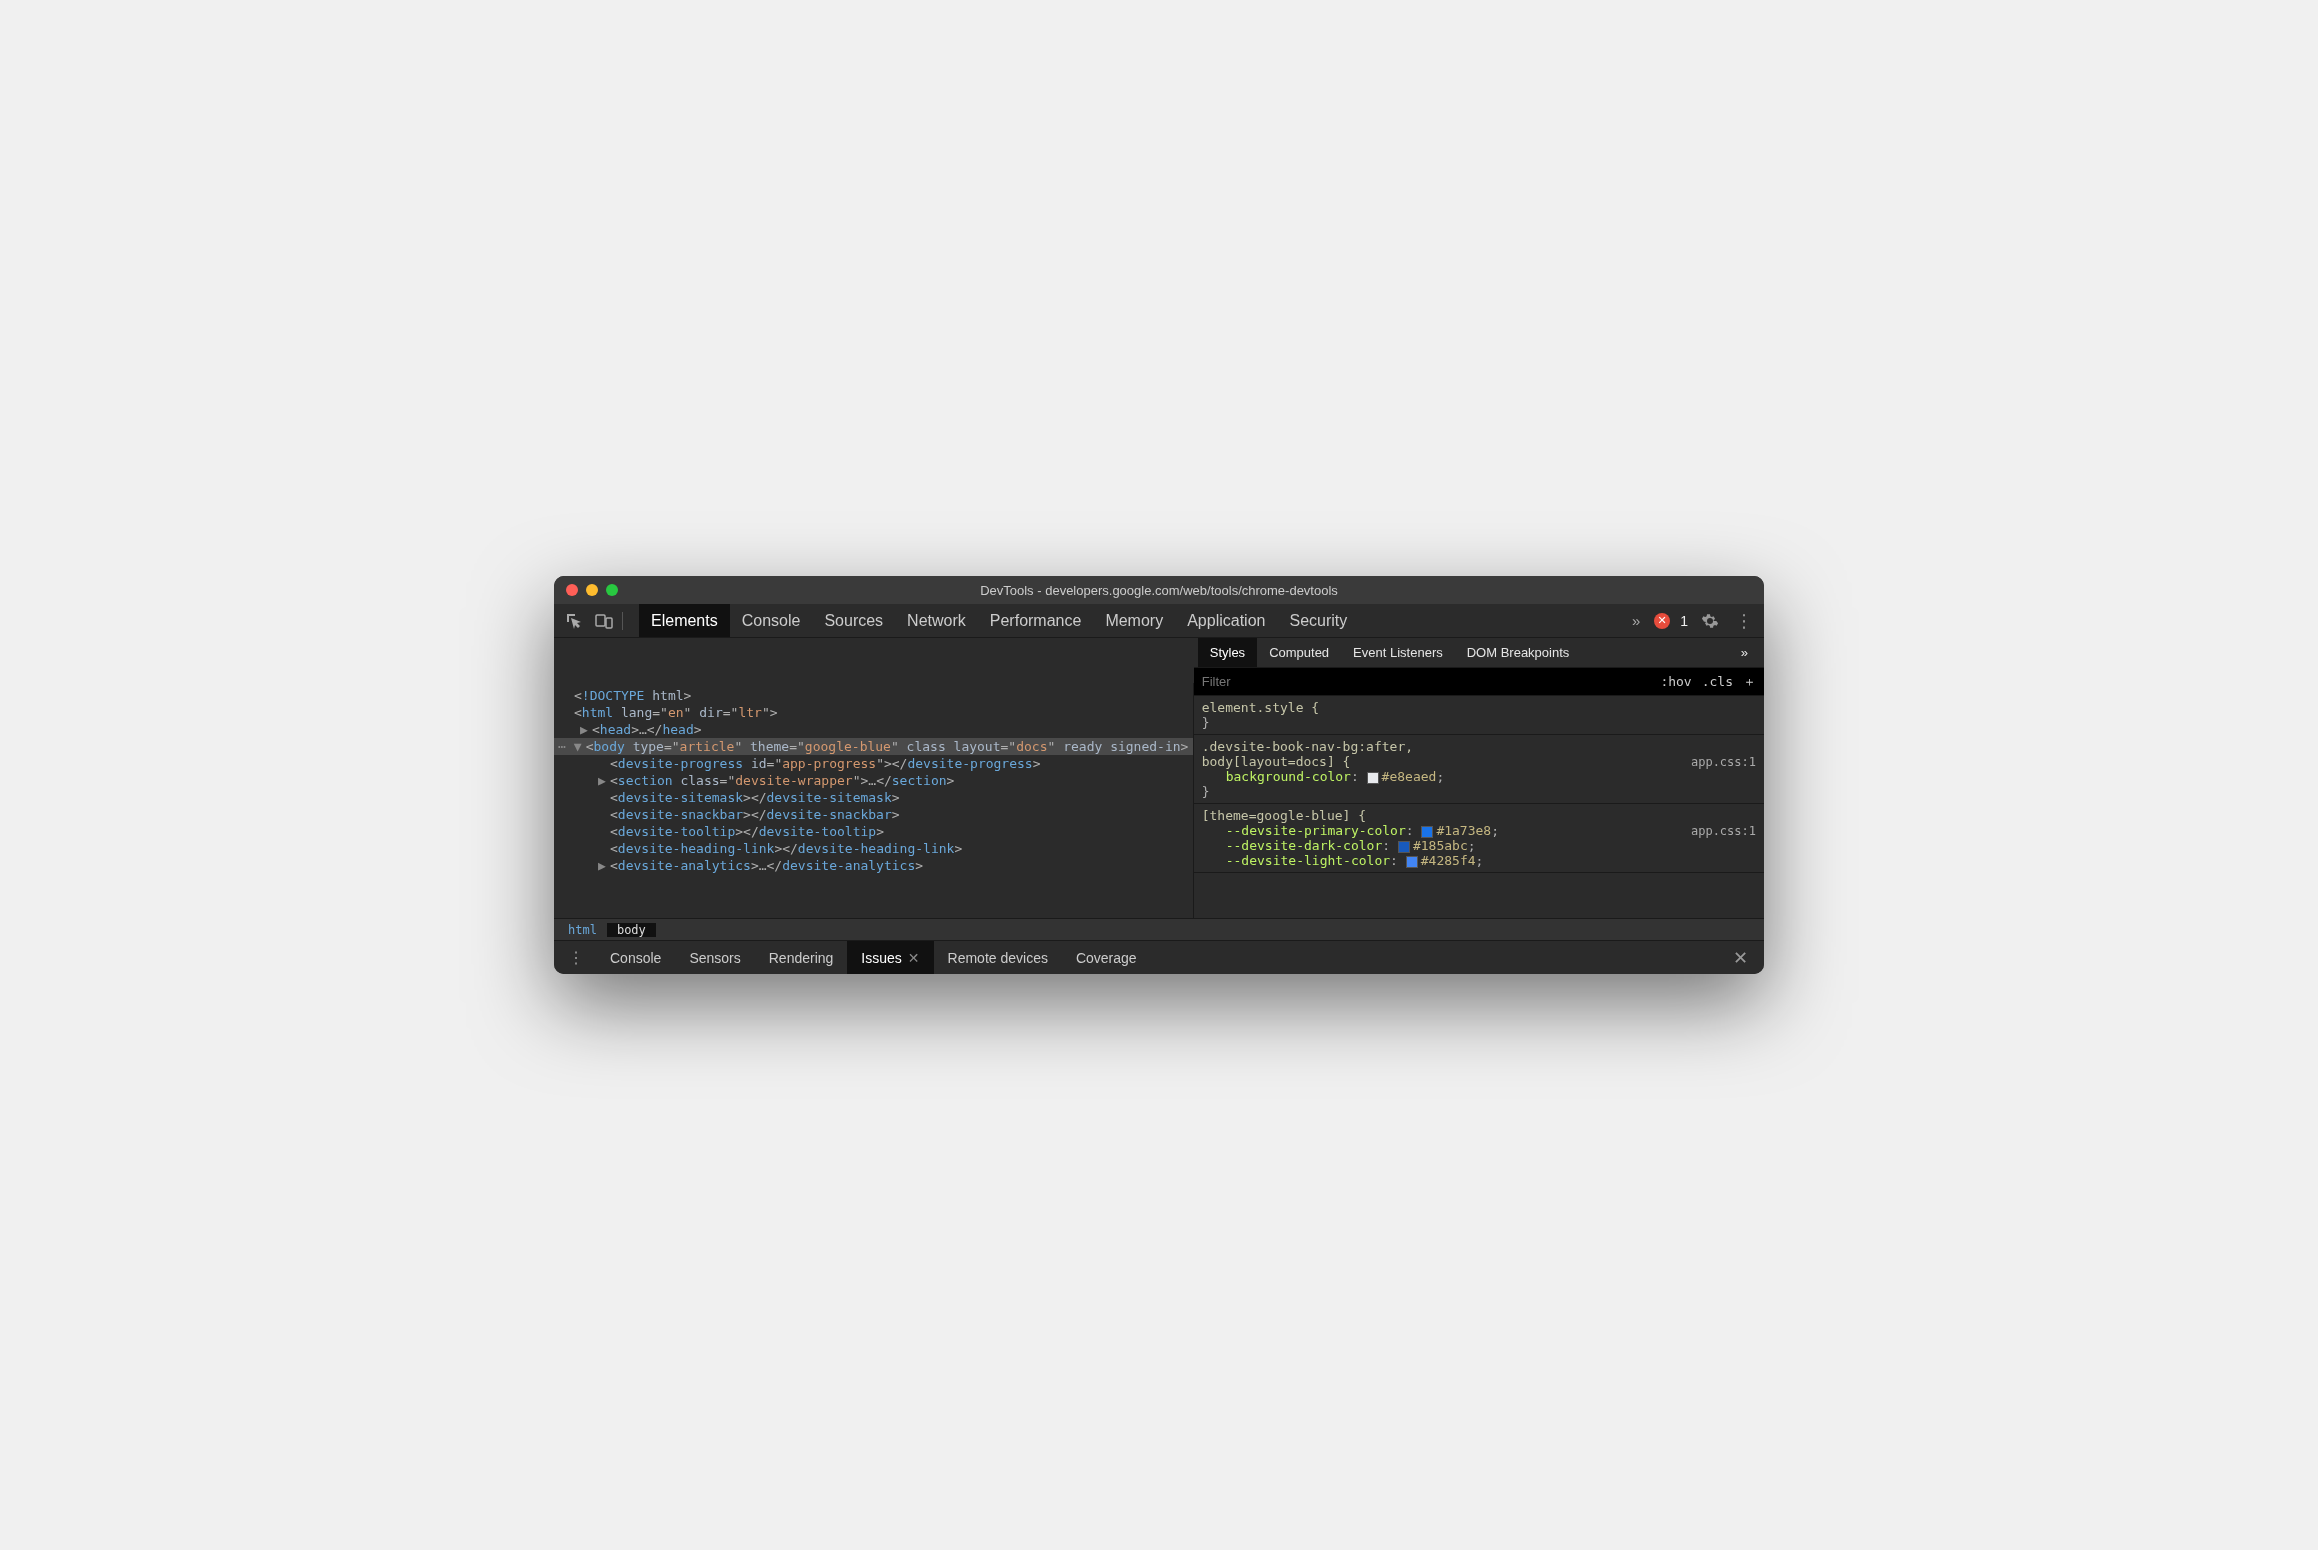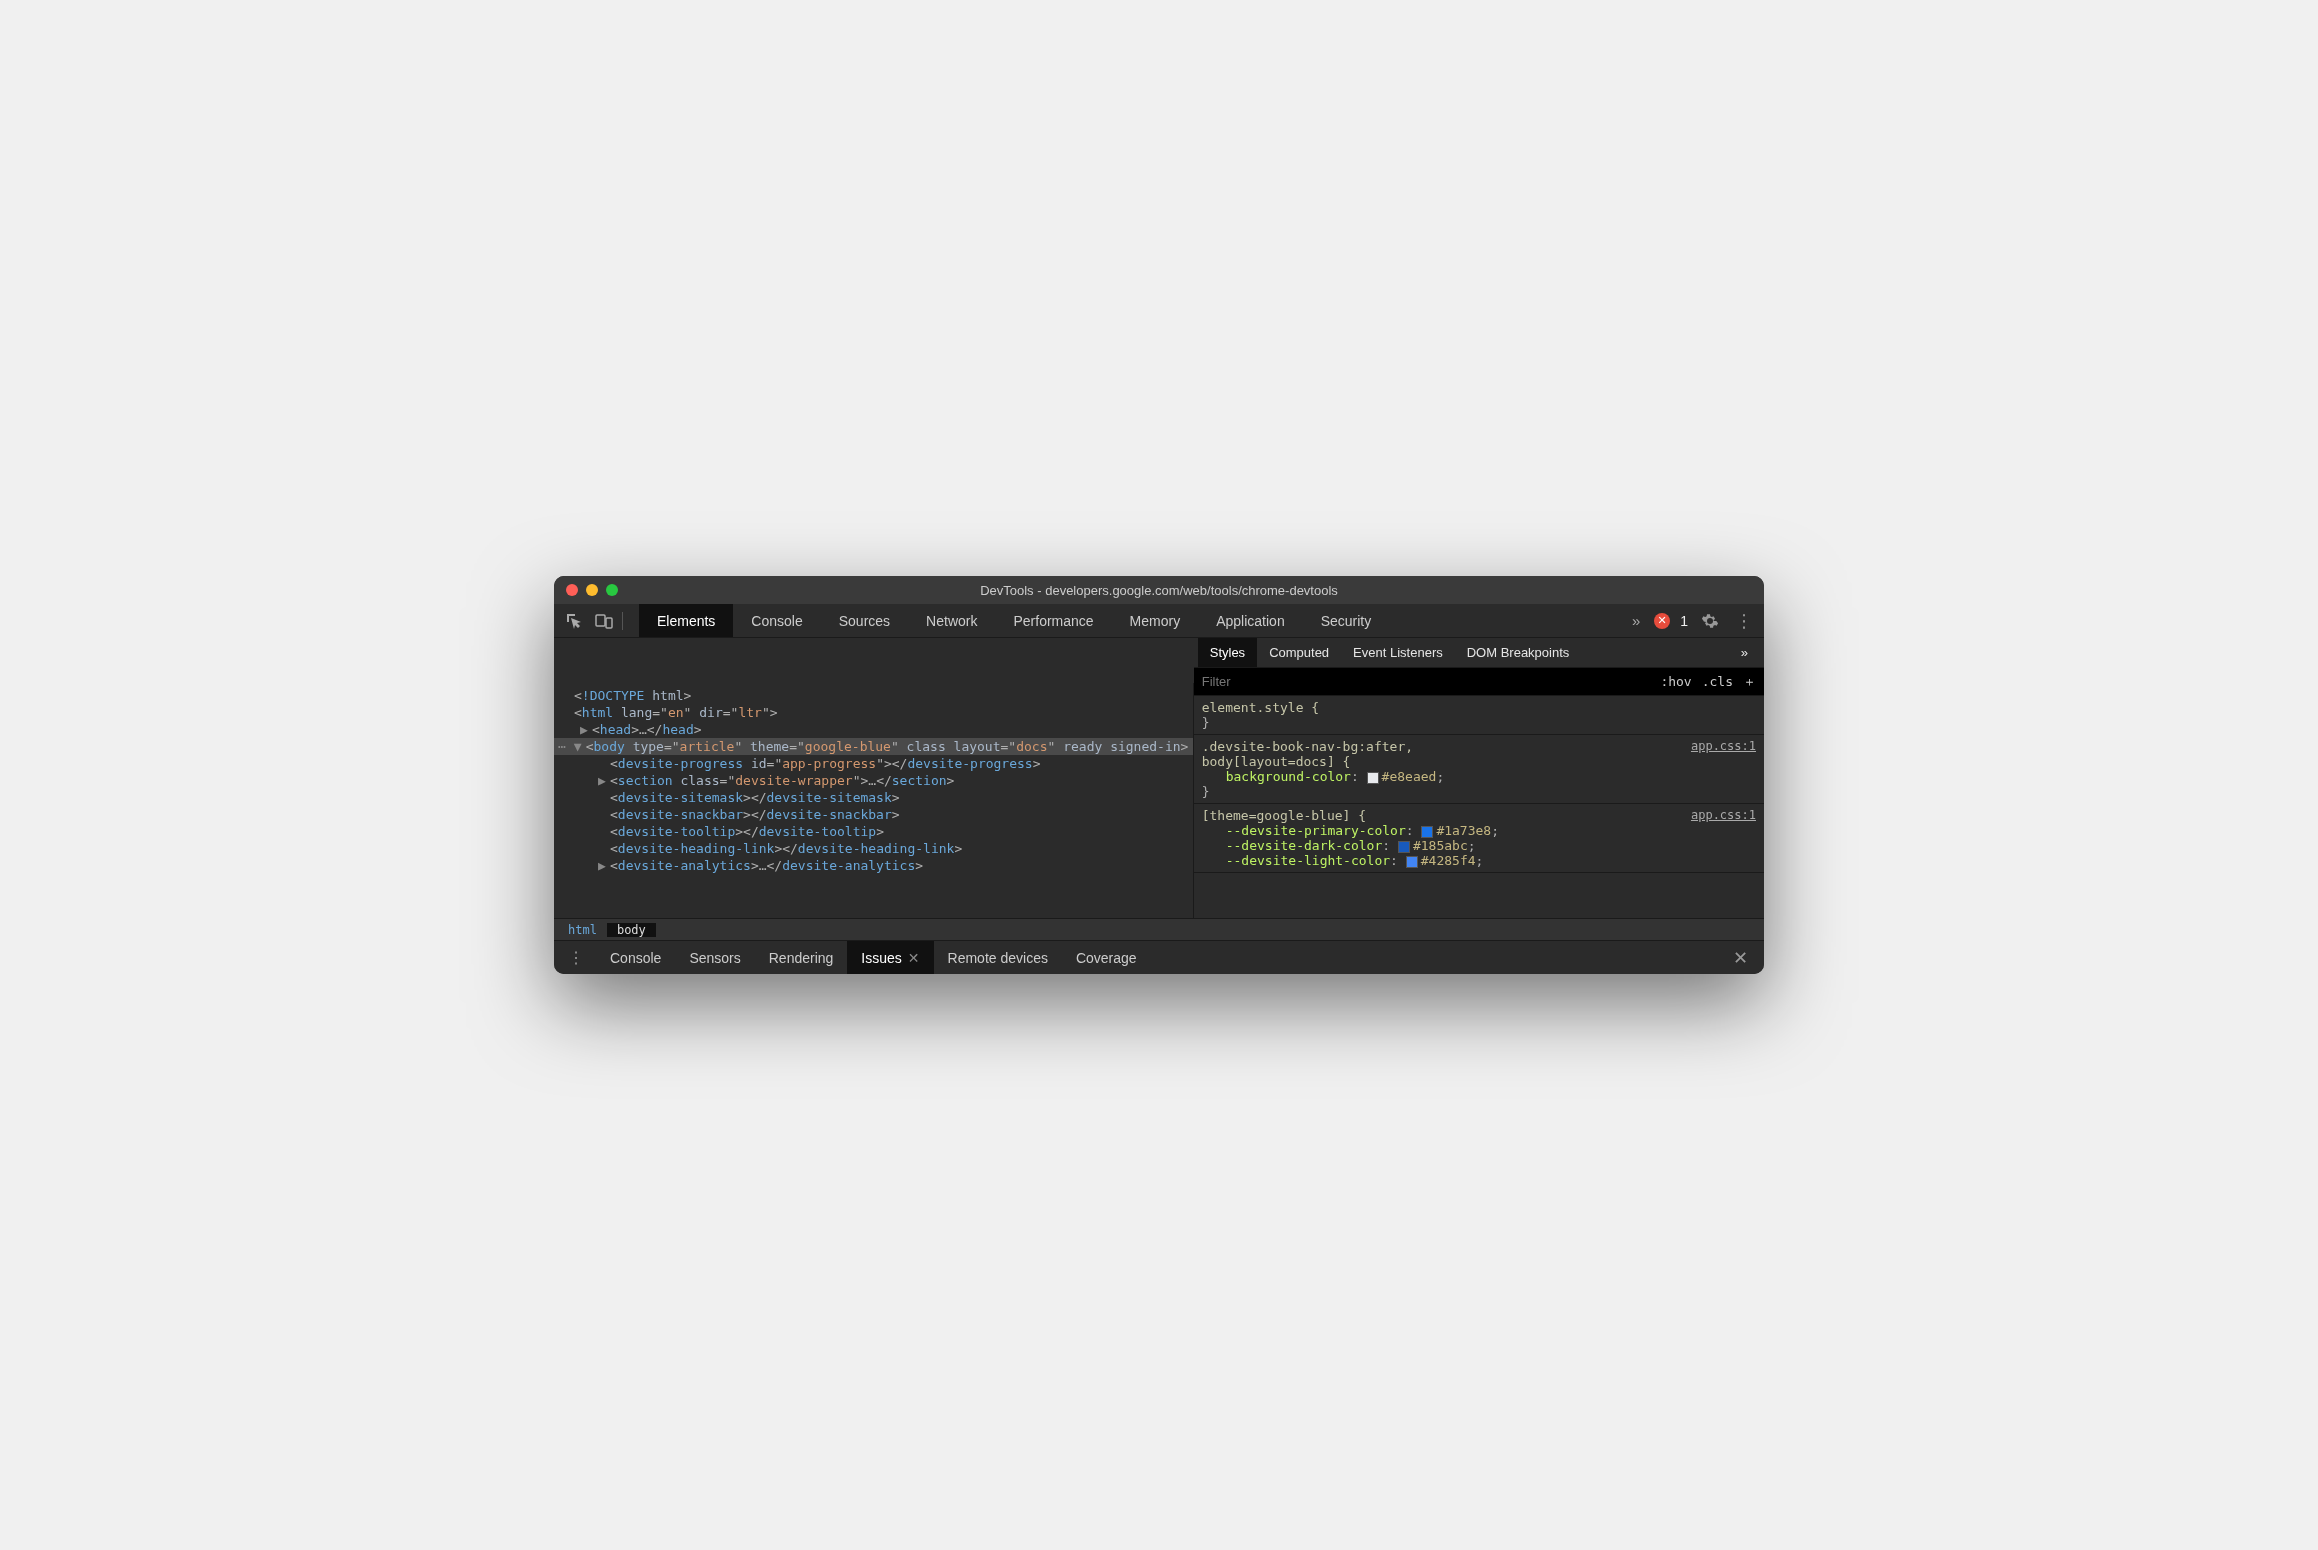--- a/index.html
+++ b/index.html
@@ -39,22 +39,22 @@
   .toolbar {
     height: 34px; background: #2b2b2b; display: flex; align-items: center;
     padding: 0 8px; gap: 6px; border-bottom: 1px solid #1a1a1a;
   }
   .tb-icon {
     width: 24px; height: 24px; display: flex; align-items: center; justify-content: center;
     color: #aaa; cursor: pointer; font-size: 15px;
   }
   .main-tabs { display: flex; height: 100%; margin-left: 10px; flex: 1; }
   .main-tab {
-    padding: 0 18px; display: flex; align-items: center; color: #ccc;
-    font-size: 14px; cursor: pointer;
+    padding: 0 12px; display: flex; align-items: center; color: #ccc;
+    font-size: 16px; cursor: pointer;
   }
   .main-tab.active { background: #111; color: #fff; }
   .tb-right { display: flex; align-items: center; gap: 10px; margin-left: auto; }
   .err-badge {
     width: 16px; height: 16px; border-radius: 50%; background: #e74c3c;
     display: flex; align-items: center; justify-content: center; color: #fff; font-size: 11px;
   }
   .err-count { color: #eee; font-size: 14px; }
   .gear { color: #999; }
   .kebab { color: #999; font-size: 18px; }
@@ -88,21 +88,21 @@
     border-bottom: 1px solid #1a1a1a; padding: 0 8px; gap: 10px;
     font-family: Menlo, monospace; font-size: 13px;
   }
   .styles-filter { flex: 1; background: transparent; border: none; color: #888; font-size: 13px; outline:none; }
   .fb-btn { color: #ccc; cursor: pointer; font-family: Menlo, monospace; }
   .styles-body {
     flex: 1; font-family: Menlo, monospace; font-size: 13px;
     color: #b0b0b0; overflow: hidden;
   }
   .rule { border-bottom: 1px solid #1a1a1a; padding: 4px 8px; position: relative; }
-  .rule-link { position: absolute; right: 8px; top: 4px; color: #aaa; text-decoration: underline; font-size:12px; }
+  .rule-link { position: absolute; right: 8px; top: 20px; color: #aaa; font-size:12px; }
   .sel-txt { color: #c5c5a8; }
   .prop { padding-left: 24px; }
   .pname { color: #bef264; }
   .pval { color: #c5b781; }
   .swatch { display:inline-block; width:12px; height:12px; vertical-align:middle; border:1px solid #555; margin-right:3px; }
   .crumbs {
     height: 22px; background: #333; border-top: 1px solid #1a1a1a;
     display: flex; align-items: center; font-family: Menlo, monospace;
     font-size: 12px; padding: 0 4px; gap: 0;
   }

